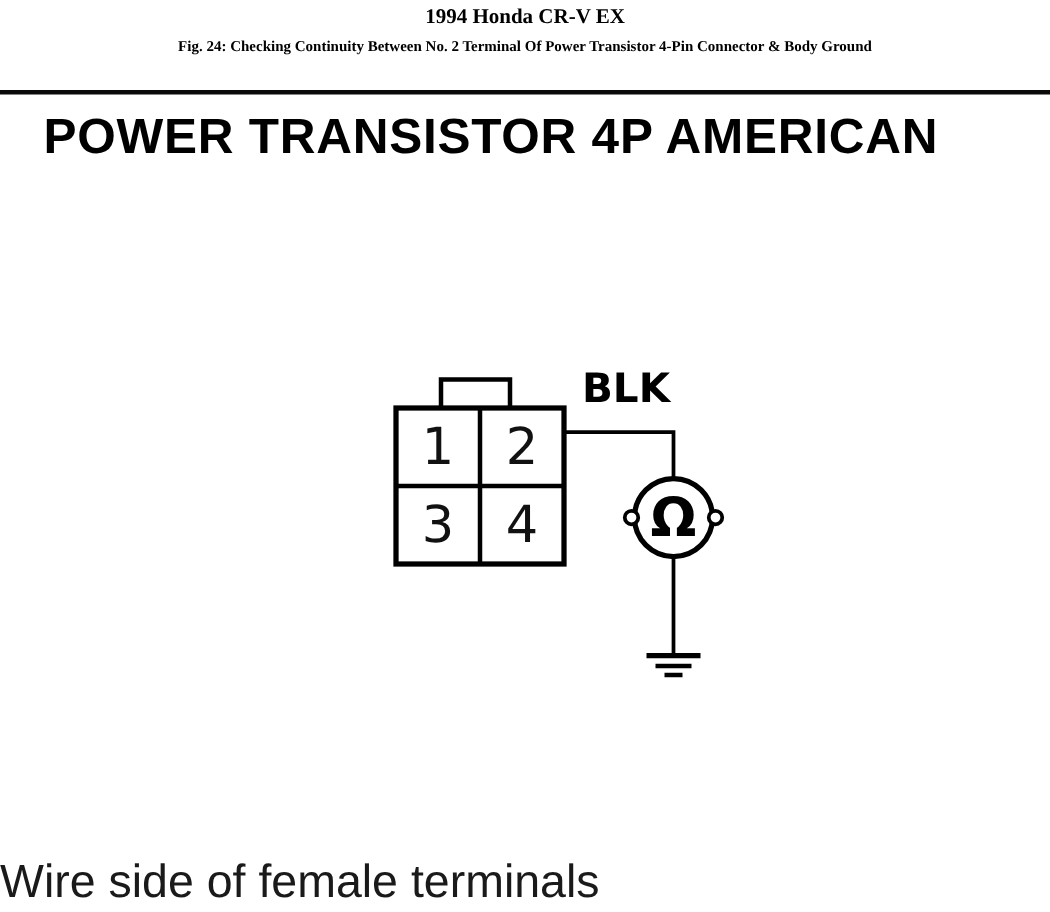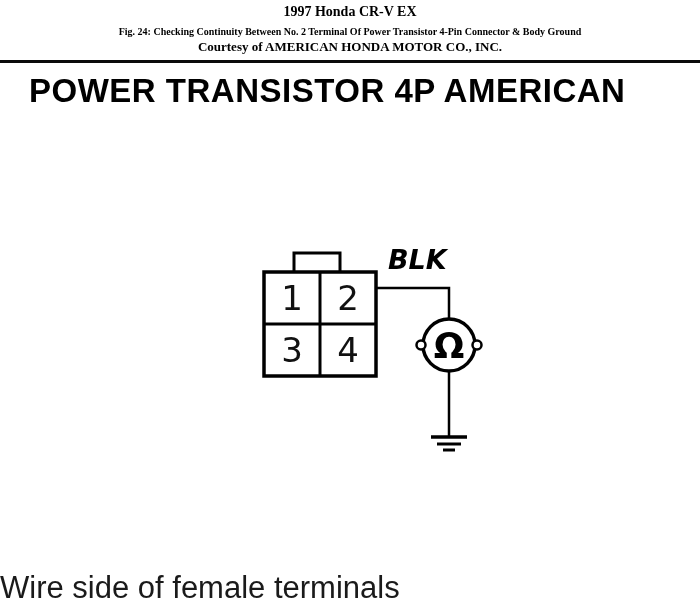--- a/index.html
+++ b/index.html
@@ -72,21 +72,20 @@
   .t4 { left: 321px; top: 326px; width: 54px; height: 48px; }
   .wire-label {
     position: absolute;
     left: 388px;
     top: 244px;
     font-family: "DejaVu Sans", sans-serif;
     font-size: 27px;
     font-weight: bold;
     color: #000000;
     white-space: nowrap;
-    font-style: italic;
   }
   .ohm-symbol {
     position: absolute;
     left: 423px;
     top: 322px;
     width: 52px;
     height: 46px;
     display: flex;
     align-items: center;
     justify-content: center;
@@ -106,23 +105,22 @@
     font-weight: 400;
     color: #1a1a1a;
     white-space: nowrap;
   }
 </style>
 </head>
 <body>
 
 <div class="page">
 
-  <div class="hdr-line hdr-1">1997 Honda CR-V EX</div>
+  <div class="hdr-line hdr-1">1994 Honda CR-V EX</div>
   <div class="hdr-line hdr-2">Fig. 24: Checking Continuity Between No. 2 Terminal Of Power Transistor 4-Pin Connector &amp; Body Ground</div>
-  <div class="hdr-line hdr-3">Courtesy of AMERICAN HONDA MOTOR CO., INC.</div>
 
   <div class="divider"></div>
 
   <div class="fig-title">POWER TRANSISTOR 4P AMERICAN</div>
 
   <svg class="diagram-svg" viewBox="0 0 700 608">
 
     <rect x="294" y="253" width="46" height="22" fill="#ffffff" stroke="#000000" stroke-width="3"></rect>
 
     <rect x="264" y="272" width="112" height="104" fill="#ffffff" stroke="#000000" stroke-width="3.5"></rect>

